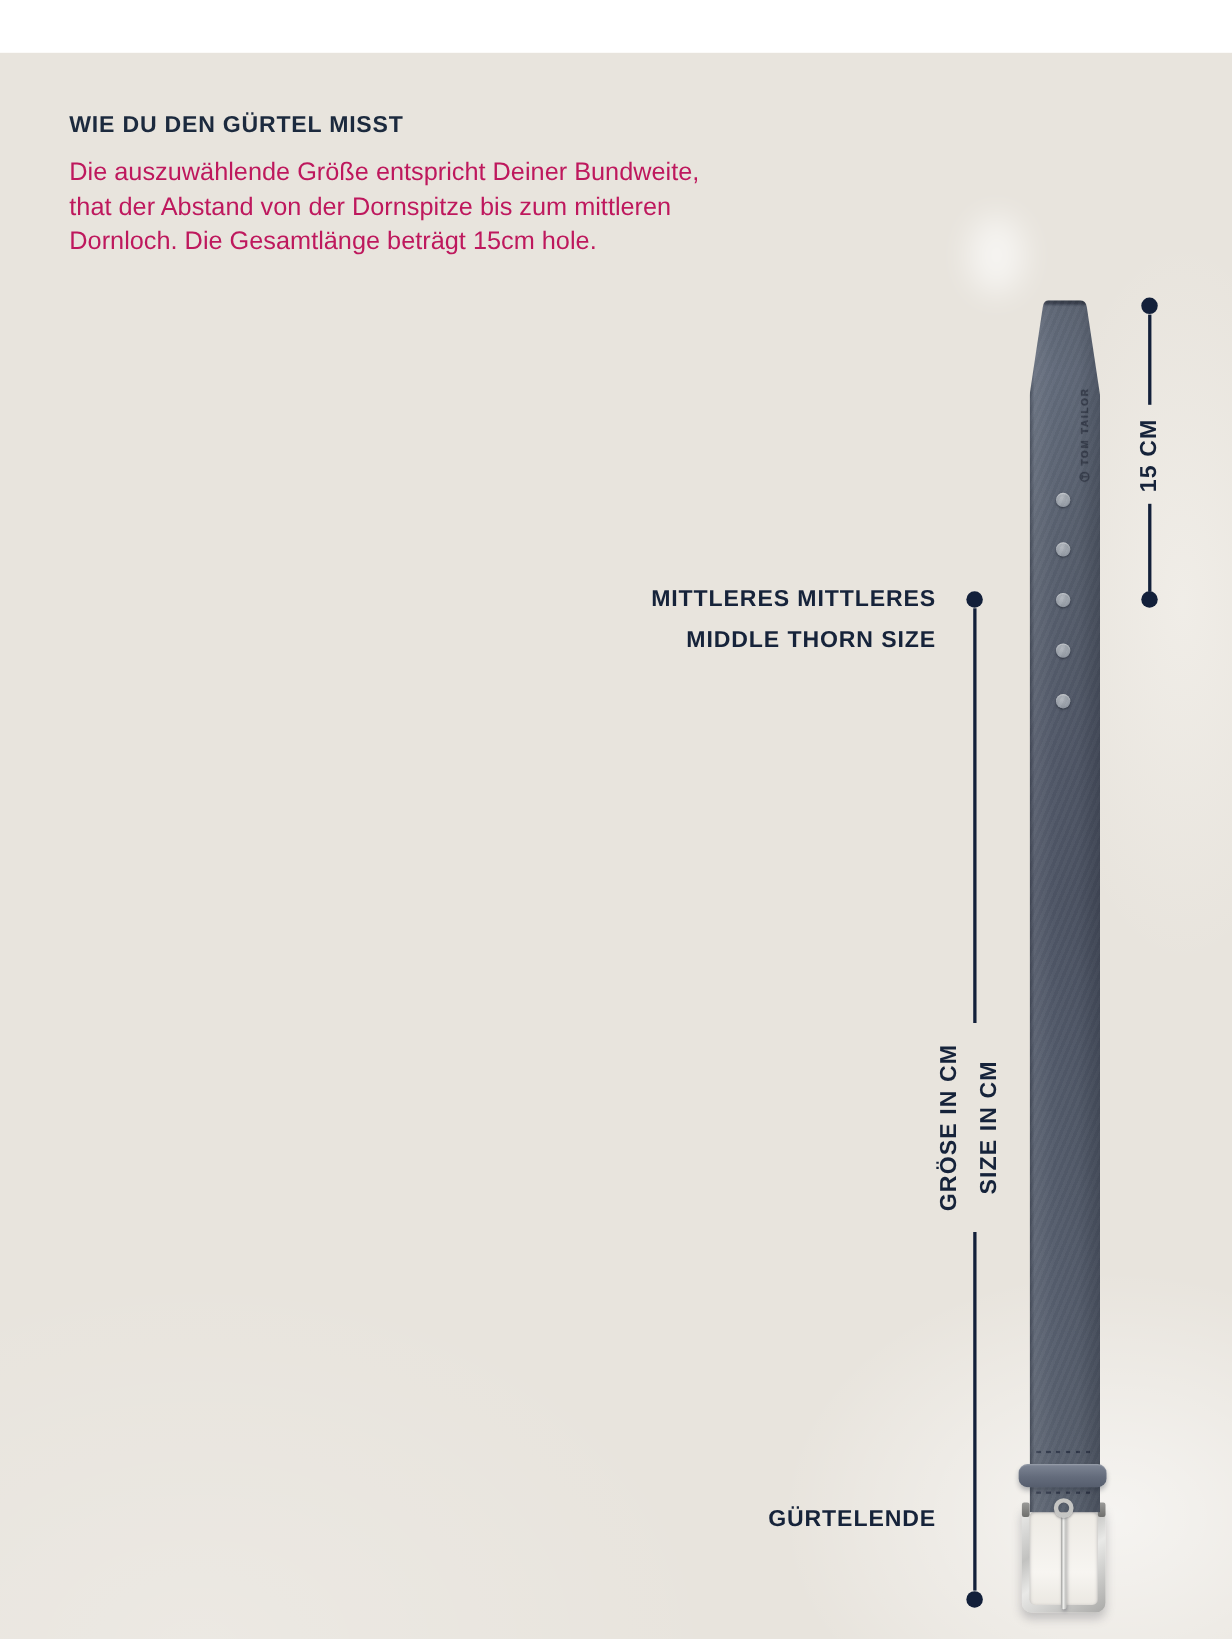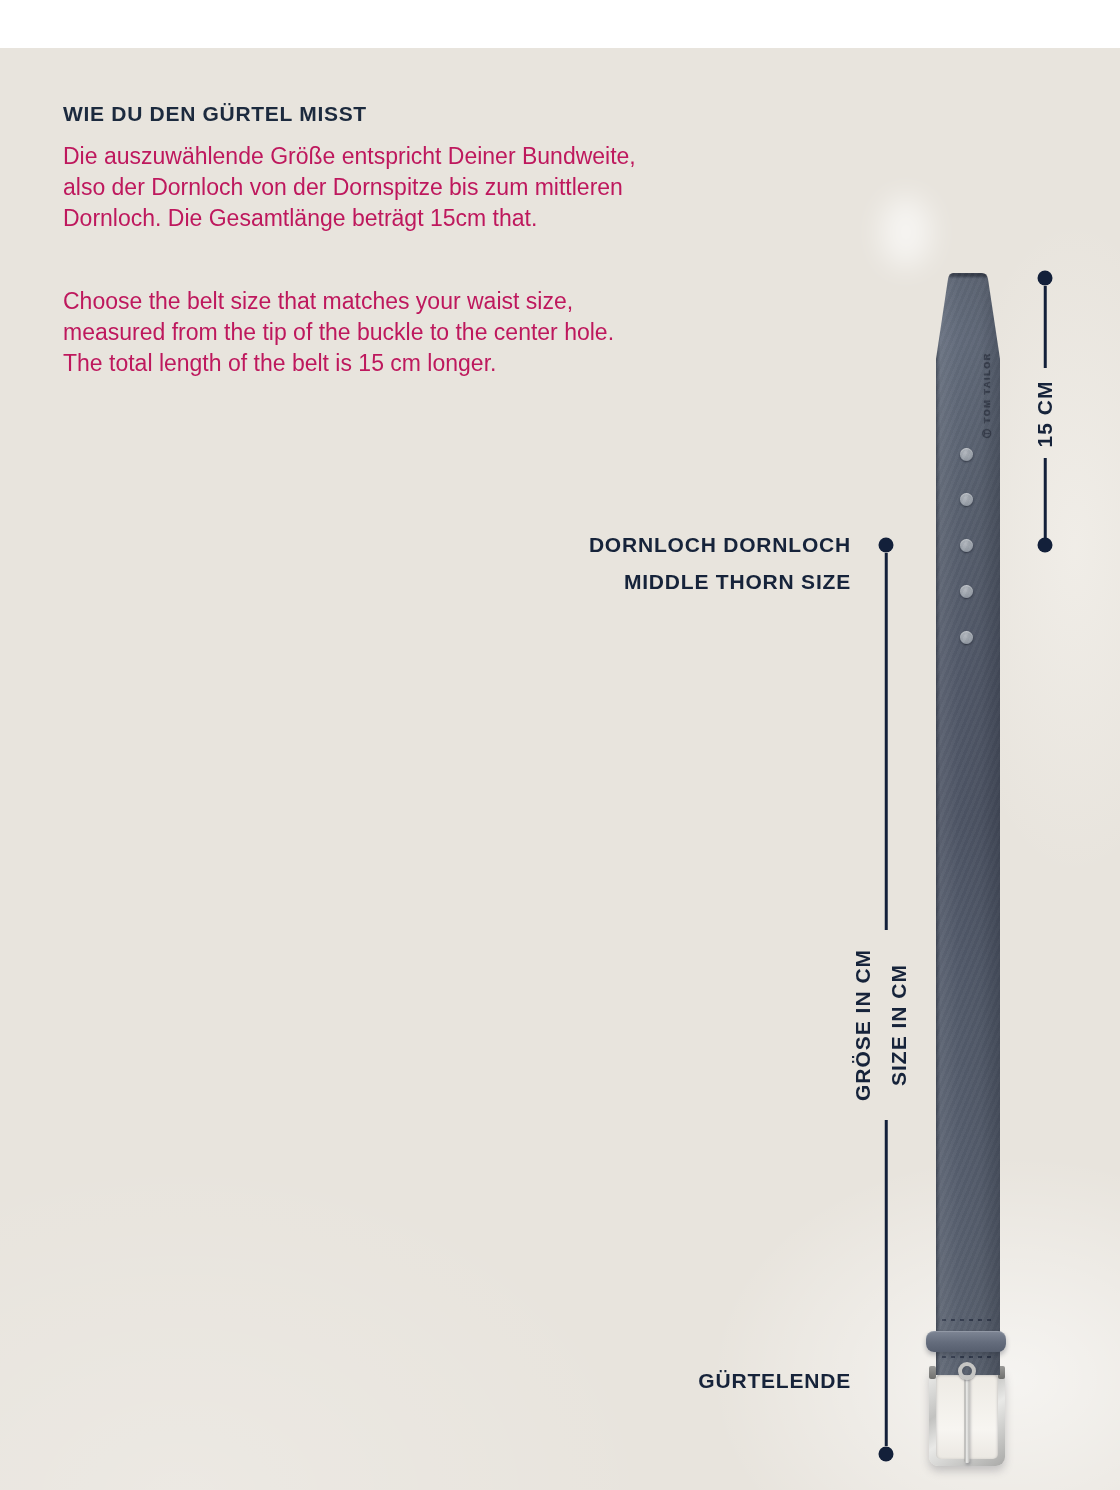--- a/index.html
+++ b/index.html
@@ -117,31 +117,26 @@
 
 <div class="canvas">
 
   <div class="glow"></div>
   <div class="smudge"></div>
 
   <section class="block block-de">
     <h2 class="heading">WIE DU DEN GÜRTEL MISST</h2>
     <div class="para">
       <div class="line">Die auszuwählende Größe entspricht Deiner Bundweite,</div>
-      <div class="line">also der Dornloch von der Dornspitze bis zum mittleren</div>
-      <div class="line">Dornloch. Die Gesamtlänge beträgt 15cm that.</div>
+      <div class="line">that der Abstand von der Dornspitze bis zum mittleren</div>
+      <div class="line">Dornloch. Die Gesamtlänge beträgt 15cm hole.</div>
     </div>
   </section>
 
   <section class="block block-en">
-    <div class="para">
-      <div class="line">Choose the belt size that matches your waist size,</div>
-      <div class="line">measured from the tip of the buckle to the center hole.</div>
-      <div class="line">The total length of the belt is 15 cm longer.</div>
-    </div>
   </section>
 
   <div class="buckle">
     <div class="buckle-frame"></div>
     <div class="buckle-inner"></div>
     <div class="hinge hinge-l"></div>
     <div class="hinge hinge-r"></div>
     <div class="prong"></div>
     <div class="prong-ring"></div>
   </div>
@@ -159,21 +154,21 @@
   </div>
 
   <div class="keeper"></div>
 
   <div class="mdot" style="left:1045px; top:230px"></div>
   <div class="mline" style="left:1045px; top:238px; height:82px"></div>
   <div class="vlabel" style="left:1045px; top:366px">15 CM</div>
   <div class="mline" style="left:1045px; top:410px; height:80px"></div>
   <div class="mdot" style="left:1045px; top:497px"></div>
 
-  <div class="rlabel" style="top:485px">DORNLOCH DORNLOCH</div>
+  <div class="rlabel" style="top:485px">MITTLERES MITTLERES</div>
   <div class="rlabel" style="top:522px">MIDDLE THORN SIZE</div>
 
   <div class="mdot" style="left:886px; top:497px"></div>
   <div class="mline" style="left:886px; top:505px; height:377px"></div>
   <div class="vlabel" style="left:863px; top:977px">GRÖSE IN CM</div>
   <div class="vlabel" style="left:899px; top:977px">SIZE IN CM</div>
   <div class="mline" style="left:886px; top:1072px; height:326px"></div>
   <div class="mdot" style="left:886px; top:1406px"></div>
 
   <div class="rlabel" style="top:1321px">GÜRTELENDE</div>

